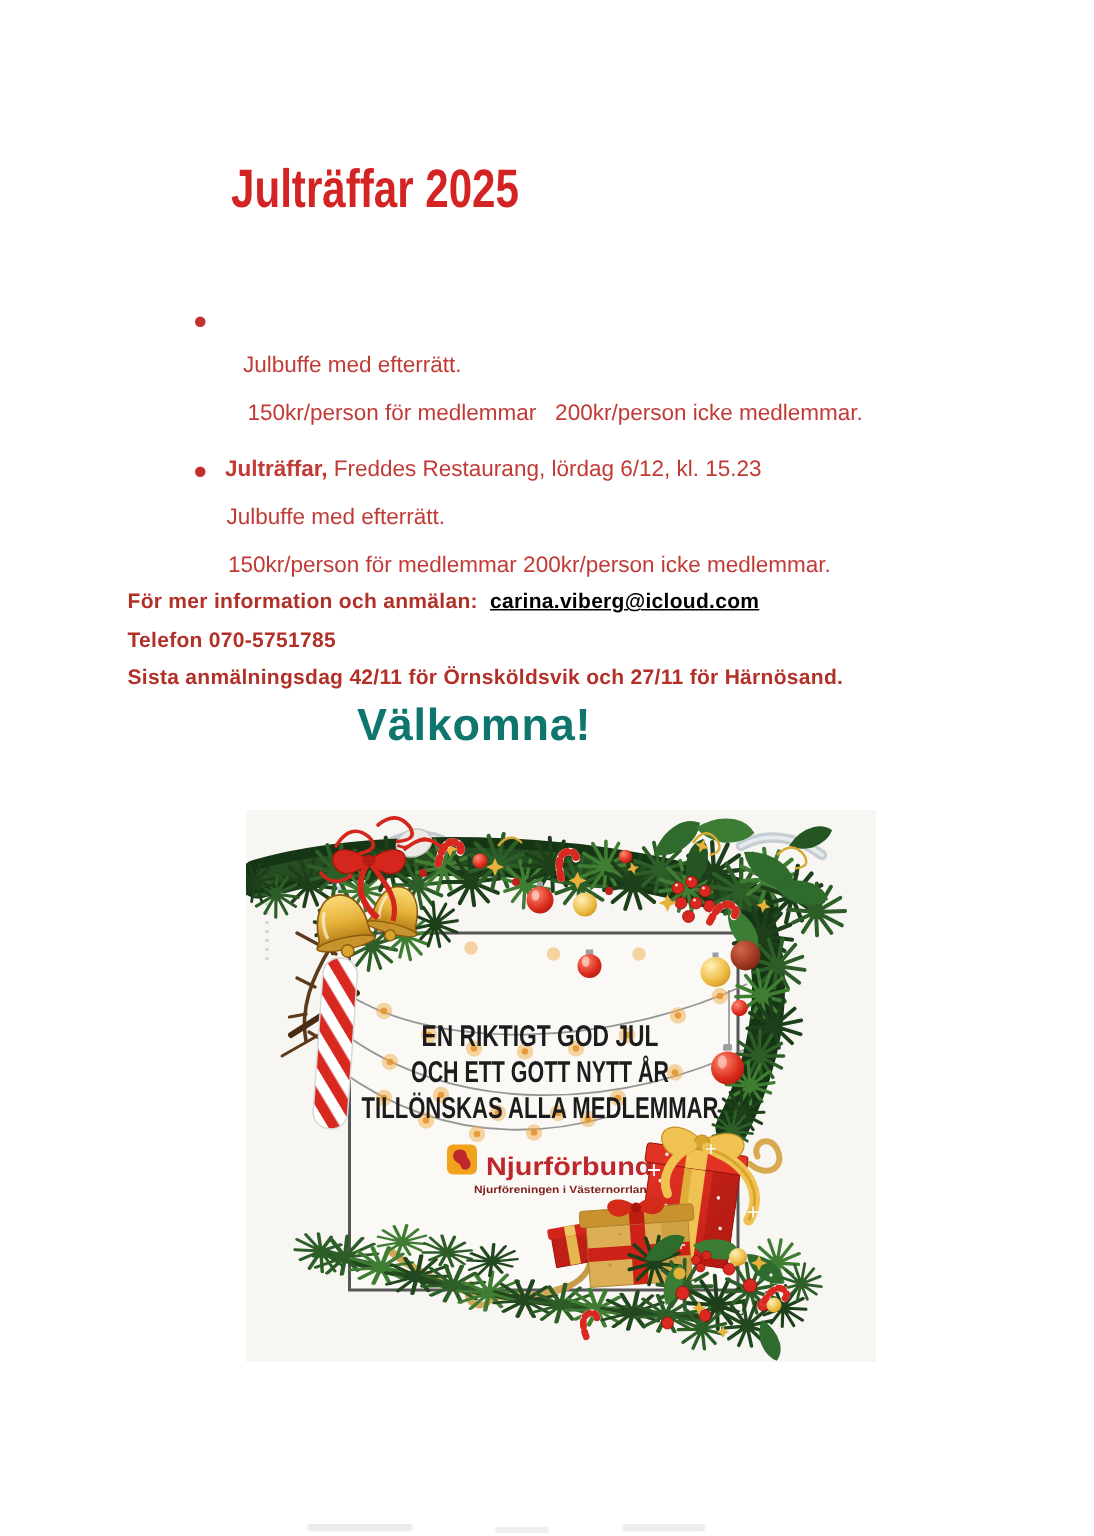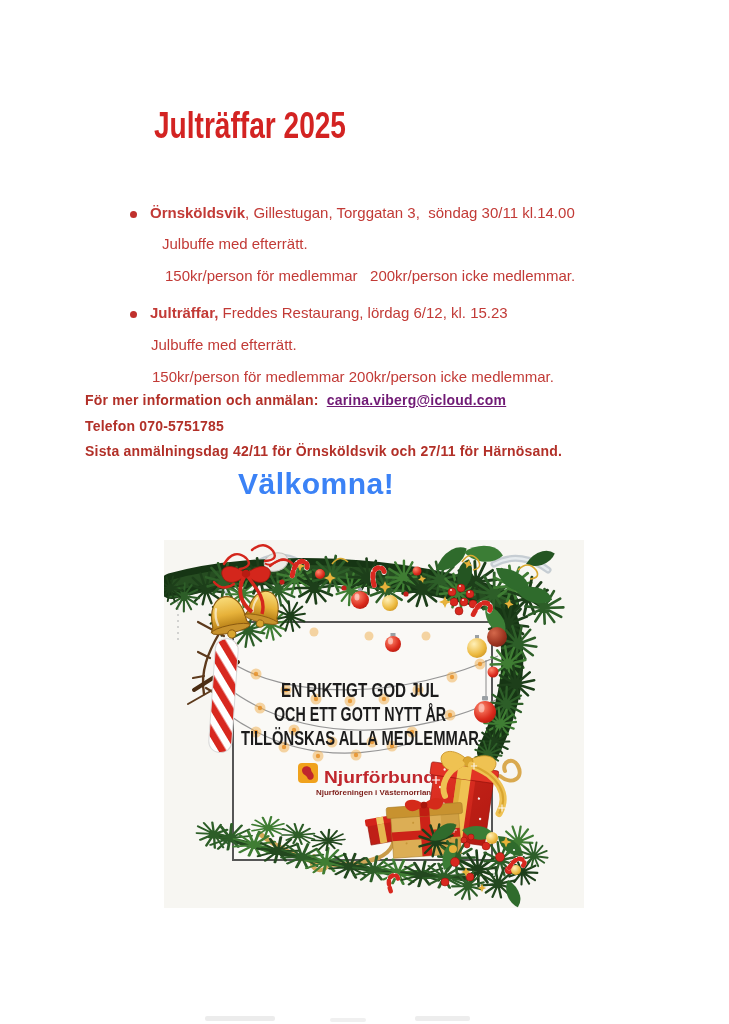--- a/index.html
+++ b/index.html
@@ -17,36 +17,35 @@
   .ev2b{left:151px;top:336px;}
   .ev2p{left:152px;top:368px;}
   .dot{width:7px;height:7px;border-radius:50%;background:#c0302c;}
   .dot1{left:130px;top:211px;}
   .dot2{left:130px;top:311px;}
   .ev-name{font-weight:bold;}
   .info{font-size:14px;font-weight:bold;color:#b23028;white-space:pre-wrap;letter-spacing:.2px;}
   .i1{left:85px;top:392px;}
   .i2{left:85px;top:418px;}
   .i3{left:85px;top:443px;}
-  .email{color:#701a75;text-decoration:underline;cursor:pointer;}
-  .welcome{left:238px;top:467px;font-size:30px;font-weight:bold;color:#3b82f6;letter-spacing:.5px;}
+  .email{color:#000000;text-decoration:underline;cursor:pointer;}
+  .welcome{left:238px;top:467px;font-size:30px;font-weight:bold;color:#0f766e;letter-spacing:.5px;}
   .card{left:164px;top:540px;width:420px;height:368px;background:#ec4899;}
   .smudge{background:#ececec;border-radius:2px;}
   svg text{font-family:"Liberation Sans",sans-serif;}
 </style>
 </head>
 <body>
 
 <div class="page">
 
   <div class="abs title">Julträffar 2025</div>
 
 
   <div class="abs dot dot1"></div>
-  <div class="abs body-red ev1"><span class="ev-name">Örnsköldsvik</span><span>, Gillestugan, Torggatan 3,  söndag 30/11 kl.14.00</span></div>
   <div class="abs body-red ev1b">Julbuffe med efterrätt.</div>
   <div class="abs body-red ev1p">150kr/person för medlemmar   200kr/person icke medlemmar.</div>
 
   <div class="abs dot dot2"></div>
   <div class="abs body-red ev2"><span class="ev-name">Julträffar,</span><span> Freddes Restaurang, lördag 6/12, kl. 15.23</span></div>
   <div class="abs body-red ev2b">Julbuffe med efterrätt.</div>
   <div class="abs body-red ev2p">150kr/person för medlemmar 200kr/person icke medlemmar.</div>
 
   <div class="abs info i1"><span>För mer information och anmälan:  </span><a class="email">carina.viberg@icloud.com</a></div>
   <div class="abs info i2">Telefon 070-5751785</div>

